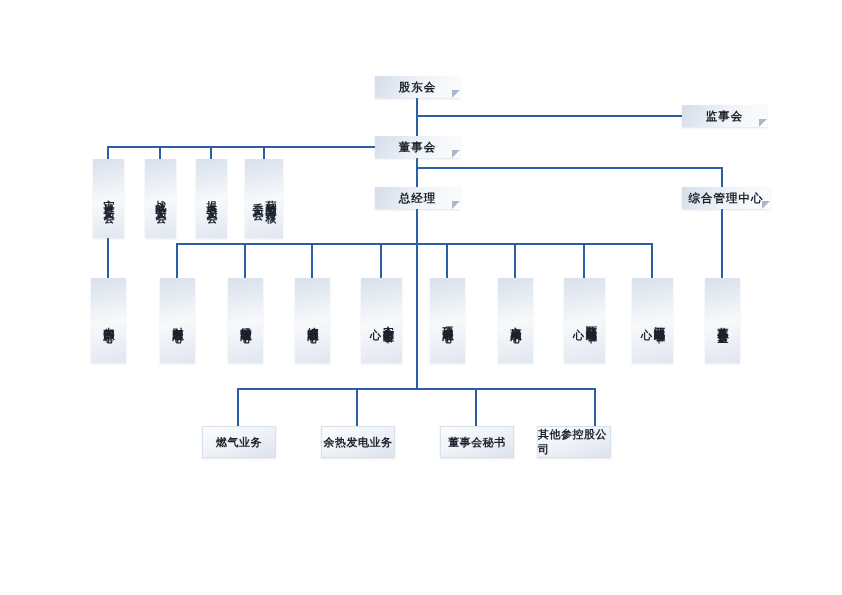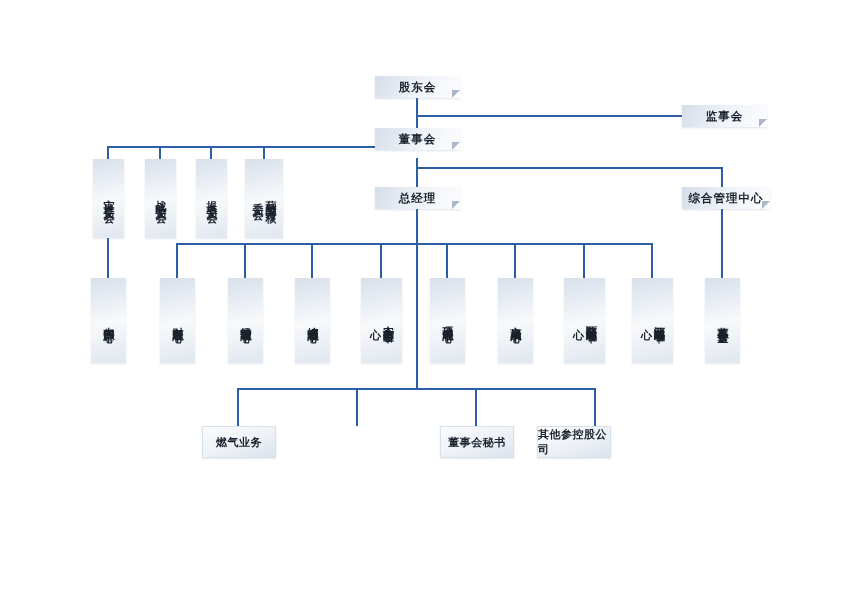--- a/index.html
+++ b/index.html
@@ -84,21 +84,21 @@
   <div class="line vl" style="left:356px; top:388px; height:38px;"></div>
   <div class="line vl" style="left:475px; top:388px; height:38px;"></div>
   <div class="line vl" style="left:594px; top:388px; height:38px;"></div>
 
   <div class="hbox" style="left:375px; top:76px;  width:85px;">
     <span>股东会</span>
   </div>
   <div class="hbox" style="left:682px; top:105px; width:85px;">
     <span>监事会</span>
   </div>
-  <div class="hbox" style="left:375px; top:128px; width:85px;">
+  <div class="hbox" style="left:375px; top:136px; width:85px;">
     <span>董事会</span>
   </div>
   <div class="hbox" style="left:375px; top:187px; width:85px;align-items:center;">
     <span>总经理</span>
   </div>
   <div class="hbox" style="left:682px; top:187px; width:88px;">
     <span>综合管理中心</span>
   </div>
 
   <div class="vbox comm" style="left:93px;  width:31px;">
@@ -173,20 +173,23 @@
   </div>
   <div class="vbox dept" style="left:705px; width:35px;">
     <div class="vtext">
         <span>董事会办公室</span>
       </div>
   </div>
 
   <div class="bbox" style="left:202px;">
     <span>燃气业务</span>
   </div>
+  <div class="bbox" style="left:321px;">
+    <span>余热发电业务</span>
+  </div>
   <div class="bbox" style="left:440px;">
     <span>董事会秘书</span>
   </div>
   <div class="bbox" style="left:537px;">
     <span>其他参控股公司</span>
   </div>
 
 </div>
 
 </body></html>

